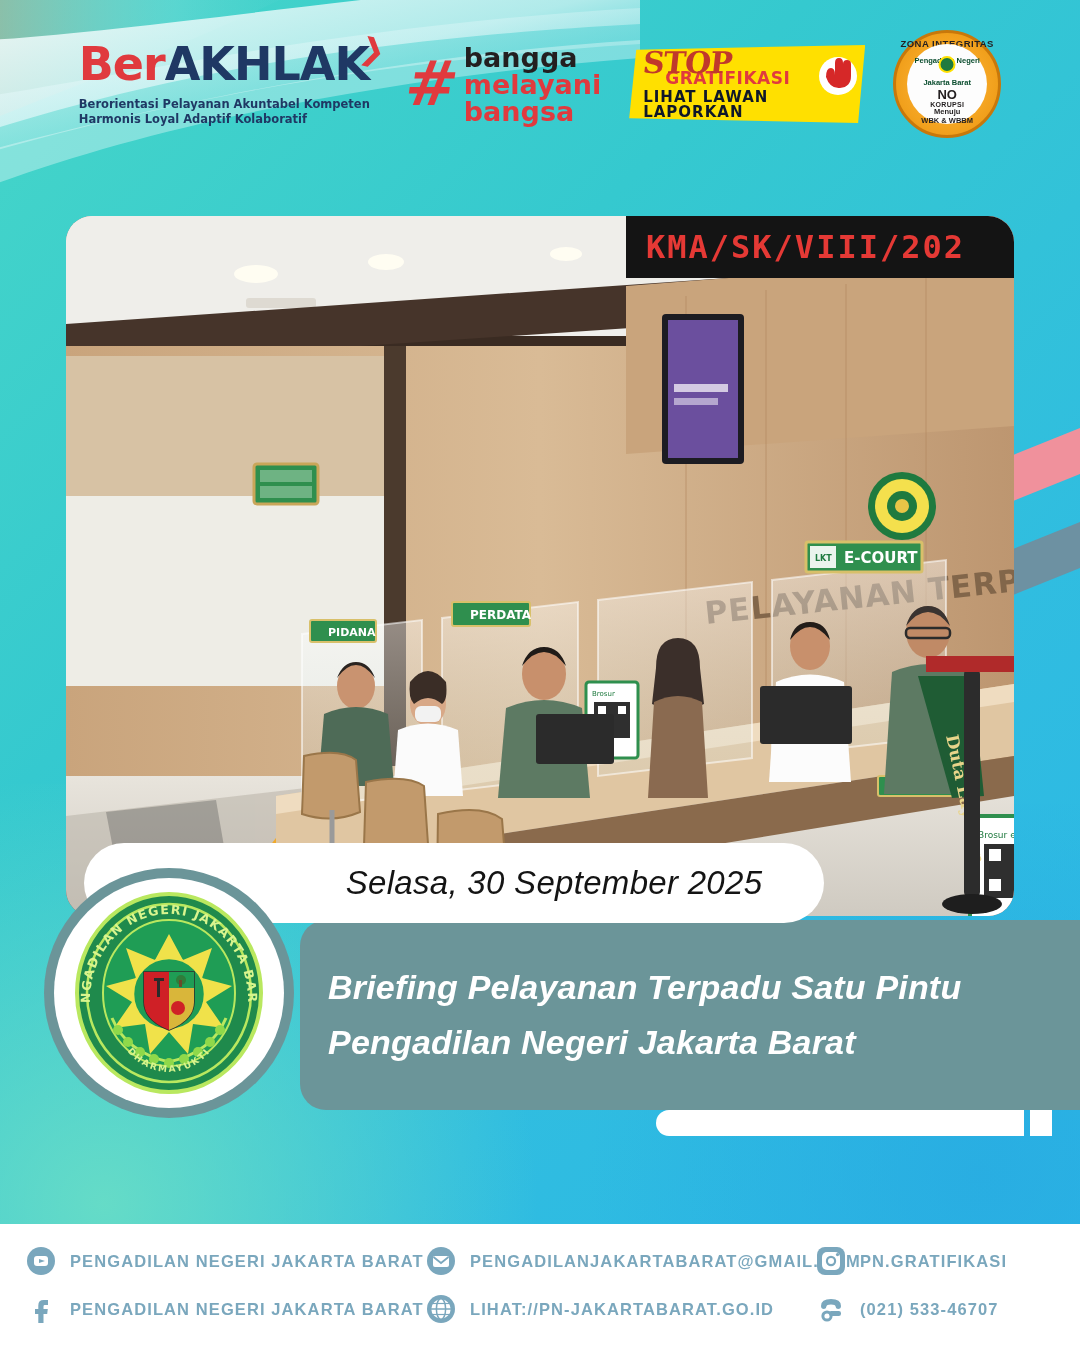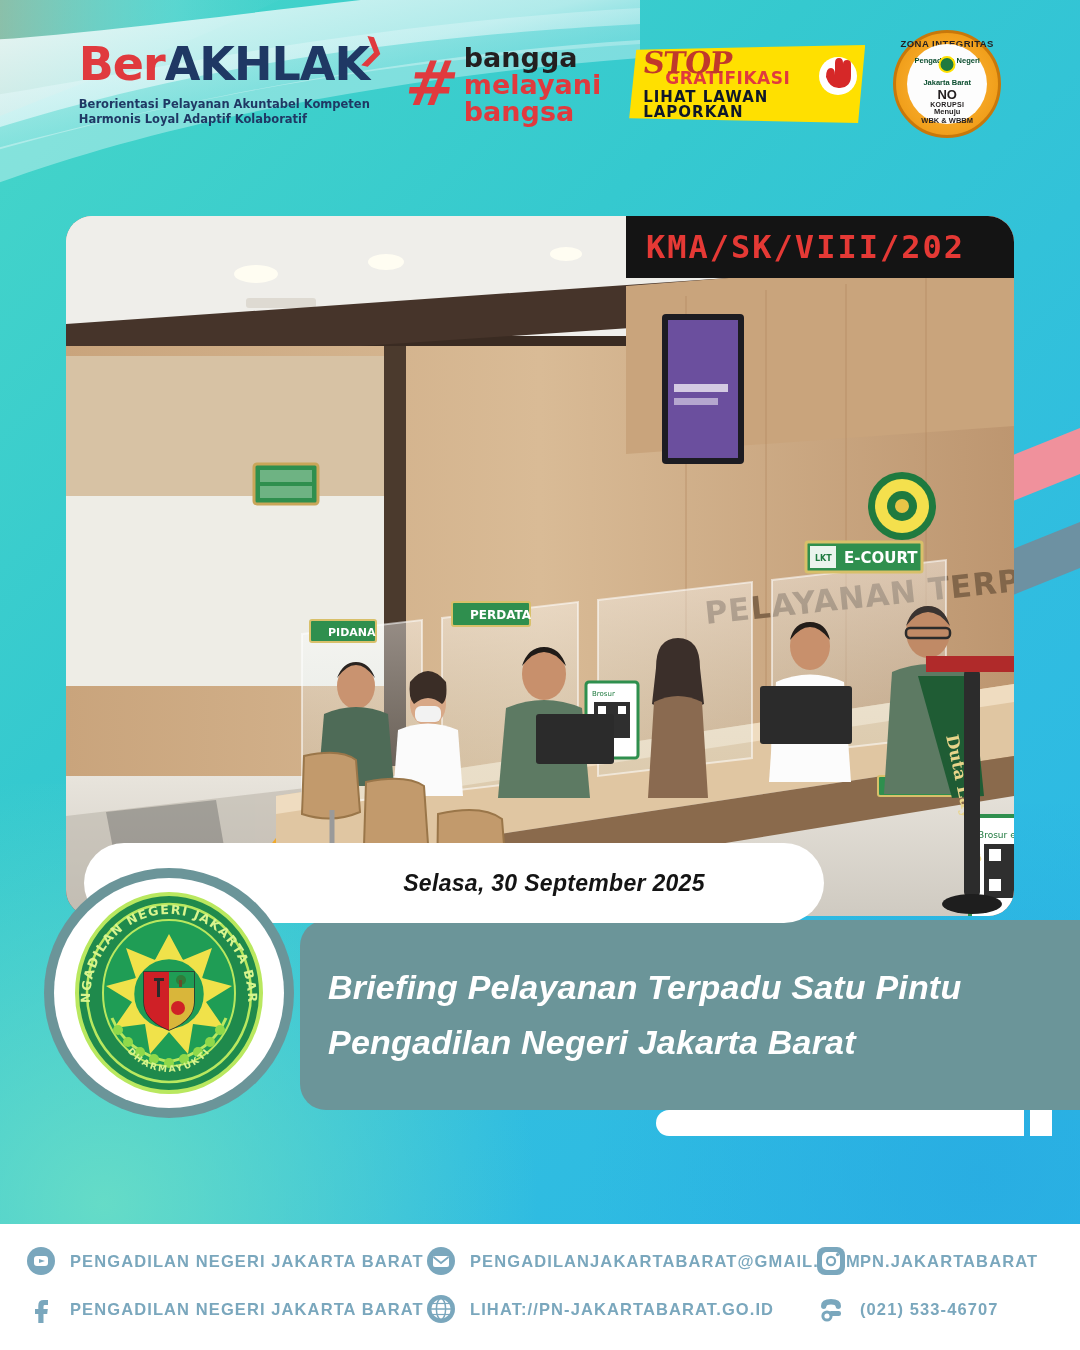--- a/index.html
+++ b/index.html
@@ -138,21 +138,21 @@
   }
   .seal { width:206px; height:206px; }
 
   
   .date-ribbon {
     position:absolute; left:84px; top:843px; width:740px; height:80px;
     background:#ffffff; border-radius:40px; z-index:5;
     display:flex; align-items:center; justify-content:center;
   }
   .date-text {
-    font-size:23px; font-weight:bold; font-style:italic; color:#141414;
+    font-size:33px; font-weight:normal; font-style:italic; color:#141414;
     letter-spacing:.3px; padding-left:200px;
   }
 
   
   .title-band {
     position:absolute; left:300px; top:920px; width:784px; height:190px;
     background:#6b9599; border-radius:26px 0 0 26px; z-index:4;
     display:flex; flex-direction:column; justify-content:center; padding-left:28px;
   }
   .title-line {
@@ -530,21 +530,21 @@
     <div class="fitem">
       <span class="ficon">
         <svg viewBox="0 0 30 30">
             <rect x="1" y="1" width="28" height="28" rx="8"></rect>
             <rect x="6" y="6" width="18" height="18" rx="5" fill="#fff"></rect>
             <circle cx="15" cy="15" r="5.2" fill="#7aa7bd"></circle>
             <circle cx="15" cy="15" r="3" fill="#fff"></circle>
             <circle cx="21.5" cy="8.6" r="1.6" fill="#7aa7bd"></circle>
           </svg>
       </span>
-      <span class="ftxt">PN.JAKARTABARAT</span>
+      <span class="ftxt">PN.GRATIFIKASI</span>
     </div>
 
     <div class="fitem">
       <span class="ficon">
         <svg viewBox="0 0 30 30">
             <path d="M18.5,6 h3.5 v5 h-3.2 q-1.3,0 -1.3,1.4 V15 h4.3 l-.6,5 h-3.7 v9 h-5.2 v-9 h-3.3 v-5 h3.3 v-3.6 q0,-5.4 5.4,-5.4 z"></path>
           </svg>
       </span>
       <span class="ftxt">PENGADILAN NEGERI JAKARTA BARAT</span>
     </div>

